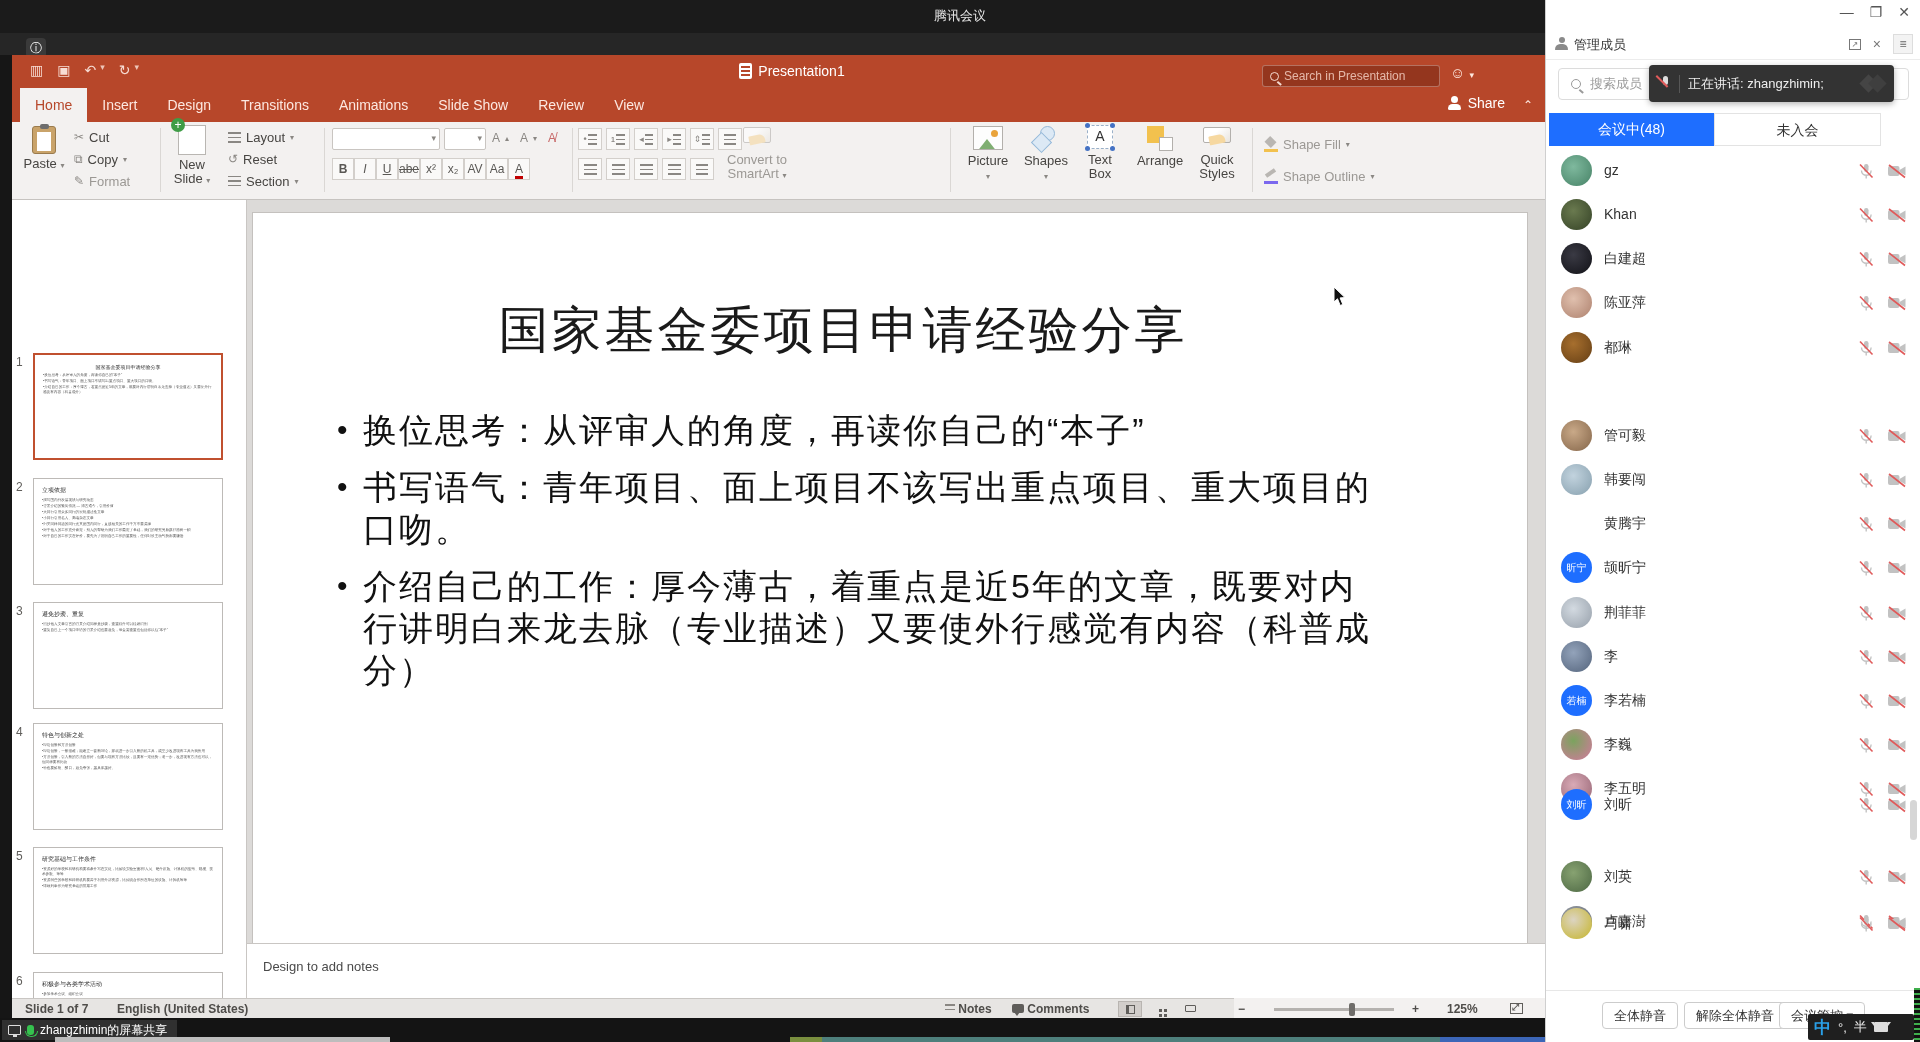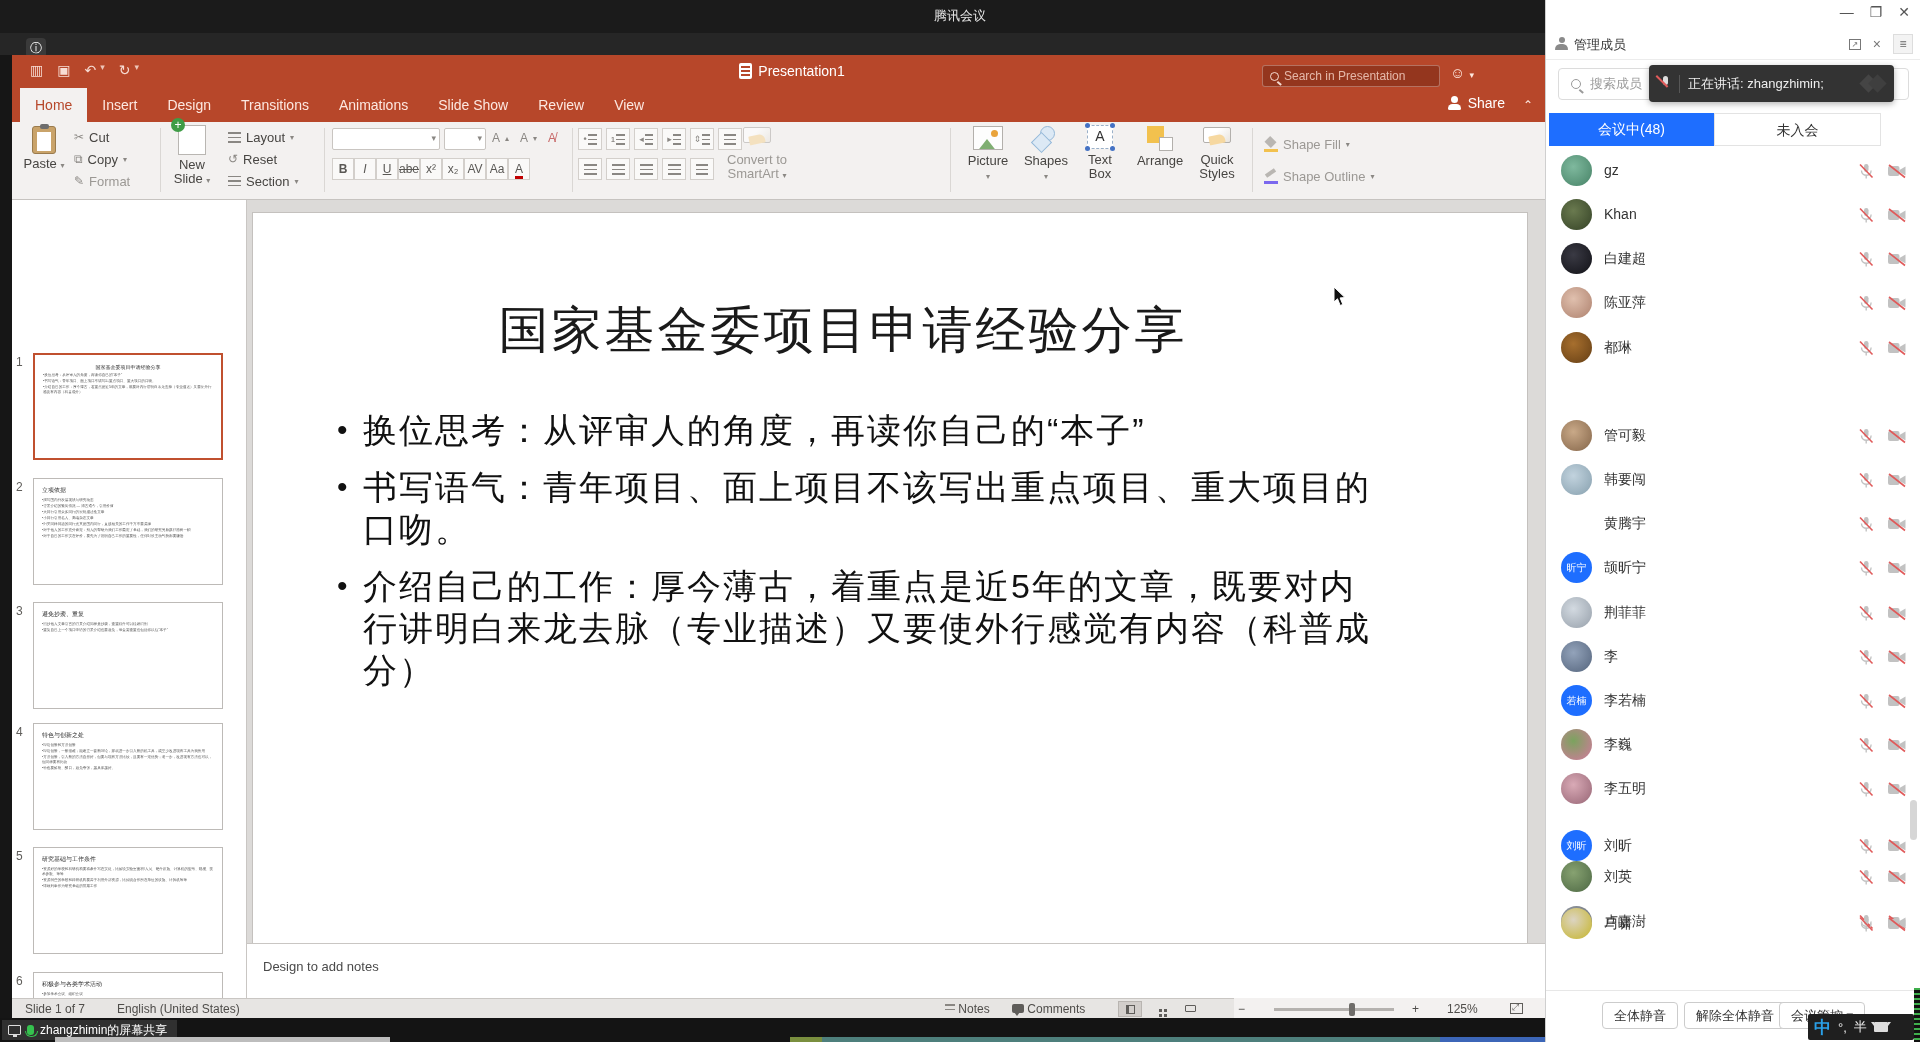--- a/index.html
+++ b/index.html
@@ -129,21 +129,21 @@
   #slide-bullets { position:absolute; left:88px; top:196px; width:1140px; color:#111;
     font-size:34px; letter-spacing:2px; line-height:42px; }
   .sbullet { position:relative; padding-left:22px; margin-bottom:15px; }
   .sbullet::before { content:"•"; position:absolute; left:-4px; top:0; font-size:30px; }
   #notes-bar { position:absolute; left:235px; top:888px; width:1298px; height:55px; background:#fff;
     border-top:1px solid #c9c6c3; }
   #notes-ph { position:absolute; left:16px; top:15px; color:#4a4a4a; font-size:13px; }
 
   
   #statusbar { position:absolute; left:0; top:943px; width:1222px; height:20px; background:#e7e5e3;
-    border-top:1px solid #c9c6c3; color:#4f4d4a; font-size:12px; }
+    border-top:1px solid #c9c6c3; color:#4f4d4a; font-size:12px;font-weight:bold; }
   #statusbar .lab { position:absolute; top:3px; }
   .vb { position:absolute; top:2px; width:24px; height:16px; text-align:center; }
   .vb.active { background:#d2cecb; border:1px solid #b9b5b1; }
   .vb i { display:inline-block; margin-top:3px; }
   .vb-n { width:9px; height:9px; border:1px solid #5f5d5a; border-left-width:3px; }
   .vb-g { width:3px; height:3px; background:#5f5d5a; box-shadow:5px 0 #5f5d5a,0 5px #5f5d5a,5px 5px #5f5d5a; }
   .vb-s { width:11px; height:7px; border:1px solid #5f5d5a; border-radius:1px; }
   #zoom-slider { position:absolute; top:9px; left:1262px; width:120px; height:3px; background:#b5b2af; }
   #zoom-handle { position:absolute; top:-5px; left:75px; width:6px; height:13px; background:#6f6d6a; border-radius:2px; }
   .comment-ic { display:inline-block; width:12px; height:9px; background:#5f5d5a; border-radius:2px; position:relative; }
@@ -796,21 +796,21 @@
               <line x1="9.2" y1="13.8" x2="9.2" y2="16.5" stroke="#c2c2c2" stroke-width="1.4"></line>
               <line x1="3" y1="2.5" x2="15.5" y2="15.5" stroke="#e05a5a" stroke-width="1.6"></line>
             </svg>
             <svg width="20" height="18" viewBox="0 0 20 18">
               <rect x="1" y="4" width="11.5" height="10" rx="2" fill="#c2c2c2"></rect>
               <path d="M12.5 8l6-3.5v9L12.5 10z" fill="#c2c2c2"></path>
               <line x1="2" y1="3" x2="18" y2="15.5" stroke="#e05a5a" stroke-width="1.6"></line>
             </svg>
           </div>
         </div>
-        <div class="m-row" style="top: 677px; padding-left: 44px;">
+        <div class="m-row" style="top: 636px; padding-left: 44px;">
           <div class="avatar" style="background: rgb(30, 110, 255);">刘昕</div>
           <div class="m-name">刘昕</div>
           <div class="m-ics">
             <svg width="18" height="18" viewBox="0 0 18 18">
               <rect x="7" y="2" width="4.5" height="8" rx="2.2" fill="#c2c2c2"></rect>
               <path d="M4.5 8.5a4.8 4.8 0 0 0 9.6 0" stroke="#c2c2c2" stroke-width="1.4" fill="none"></path>
               <line x1="9.2" y1="13.8" x2="9.2" y2="16.5" stroke="#c2c2c2" stroke-width="1.4"></line>
               <line x1="3" y1="2.5" x2="15.5" y2="15.5" stroke="#e05a5a" stroke-width="1.6"></line>
             </svg>
             <svg width="20" height="18" viewBox="0 0 20 18">

